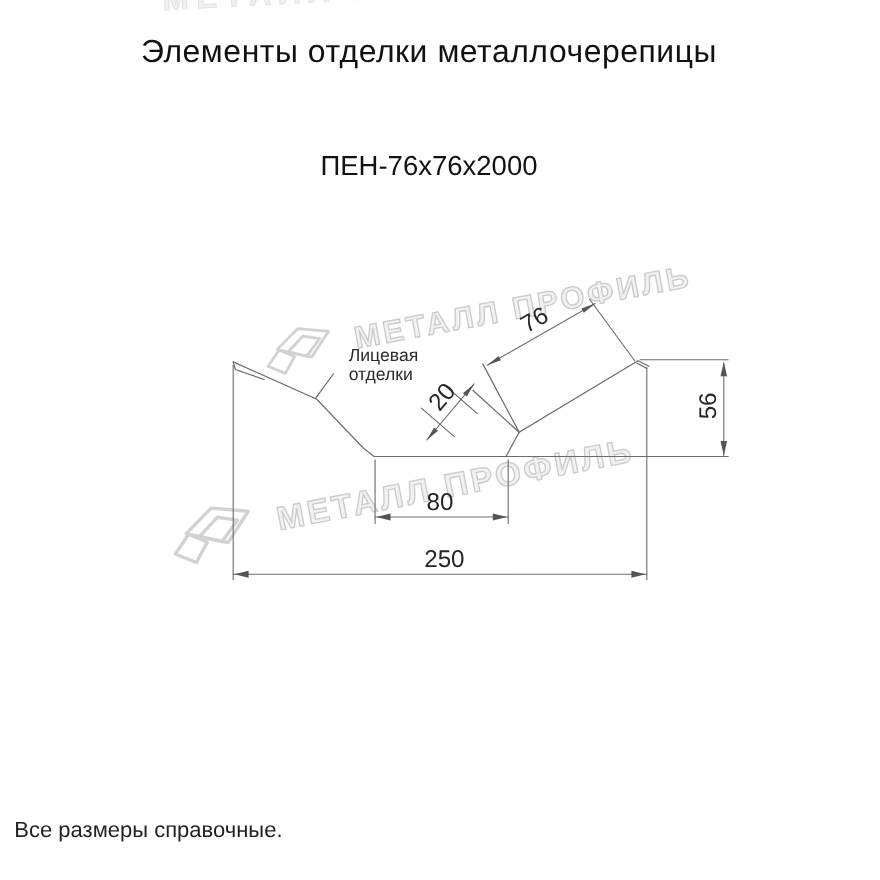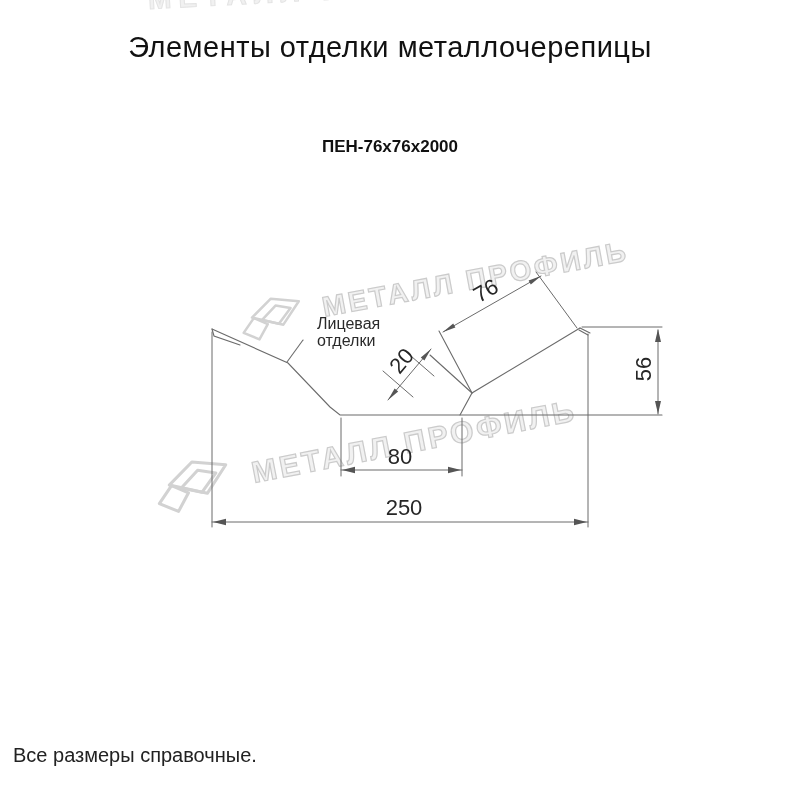--- a/index.html
+++ b/index.html
@@ -5,21 +5,21 @@
   html,body{margin:0;padding:0;background:#ffffff;}
   #page{
     position:relative;width:800px;height:800px;background:#ffffff;overflow:hidden;
     font-family:"Liberation Sans","DejaVu Sans",sans-serif;color:#1d1d1d;
   }
   .abs{position:absolute;}
   
   .hdr{left:0;width:716px;text-align:center;margin-left:32px;}
   .title{top:31px;font-size:29px;letter-spacing:0.5px;color:#111;}
   .subtitle{top:99px;font-size:21px;font-weight:bold;color:#111;}
-  .model{top:137px;font-size:17px;font-weight:bold;color:#111;}
+  .model{top:137px;font-size:25px;font-weight:normal;color:#111;}
   
   .wm{display:flex;align-items:center;gap:12px;pointer-events:none;z-index:1;}
   .wm-text{
     font-weight:bold;letter-spacing:3px;white-space:nowrap;
     color:rgba(205,205,205,0.28);
     -webkit-text-stroke:1.2px #cbcbcb;
   }
   .wm1{left:236px;top:298px;transform:rotate(-10.5deg);transform-origin:0 50%;}
   .wm1 .wm-text{font-size:28px;}
   .wm2{left:150px;top:462px;transform:rotate(-11deg);transform-origin:0 50%;}

